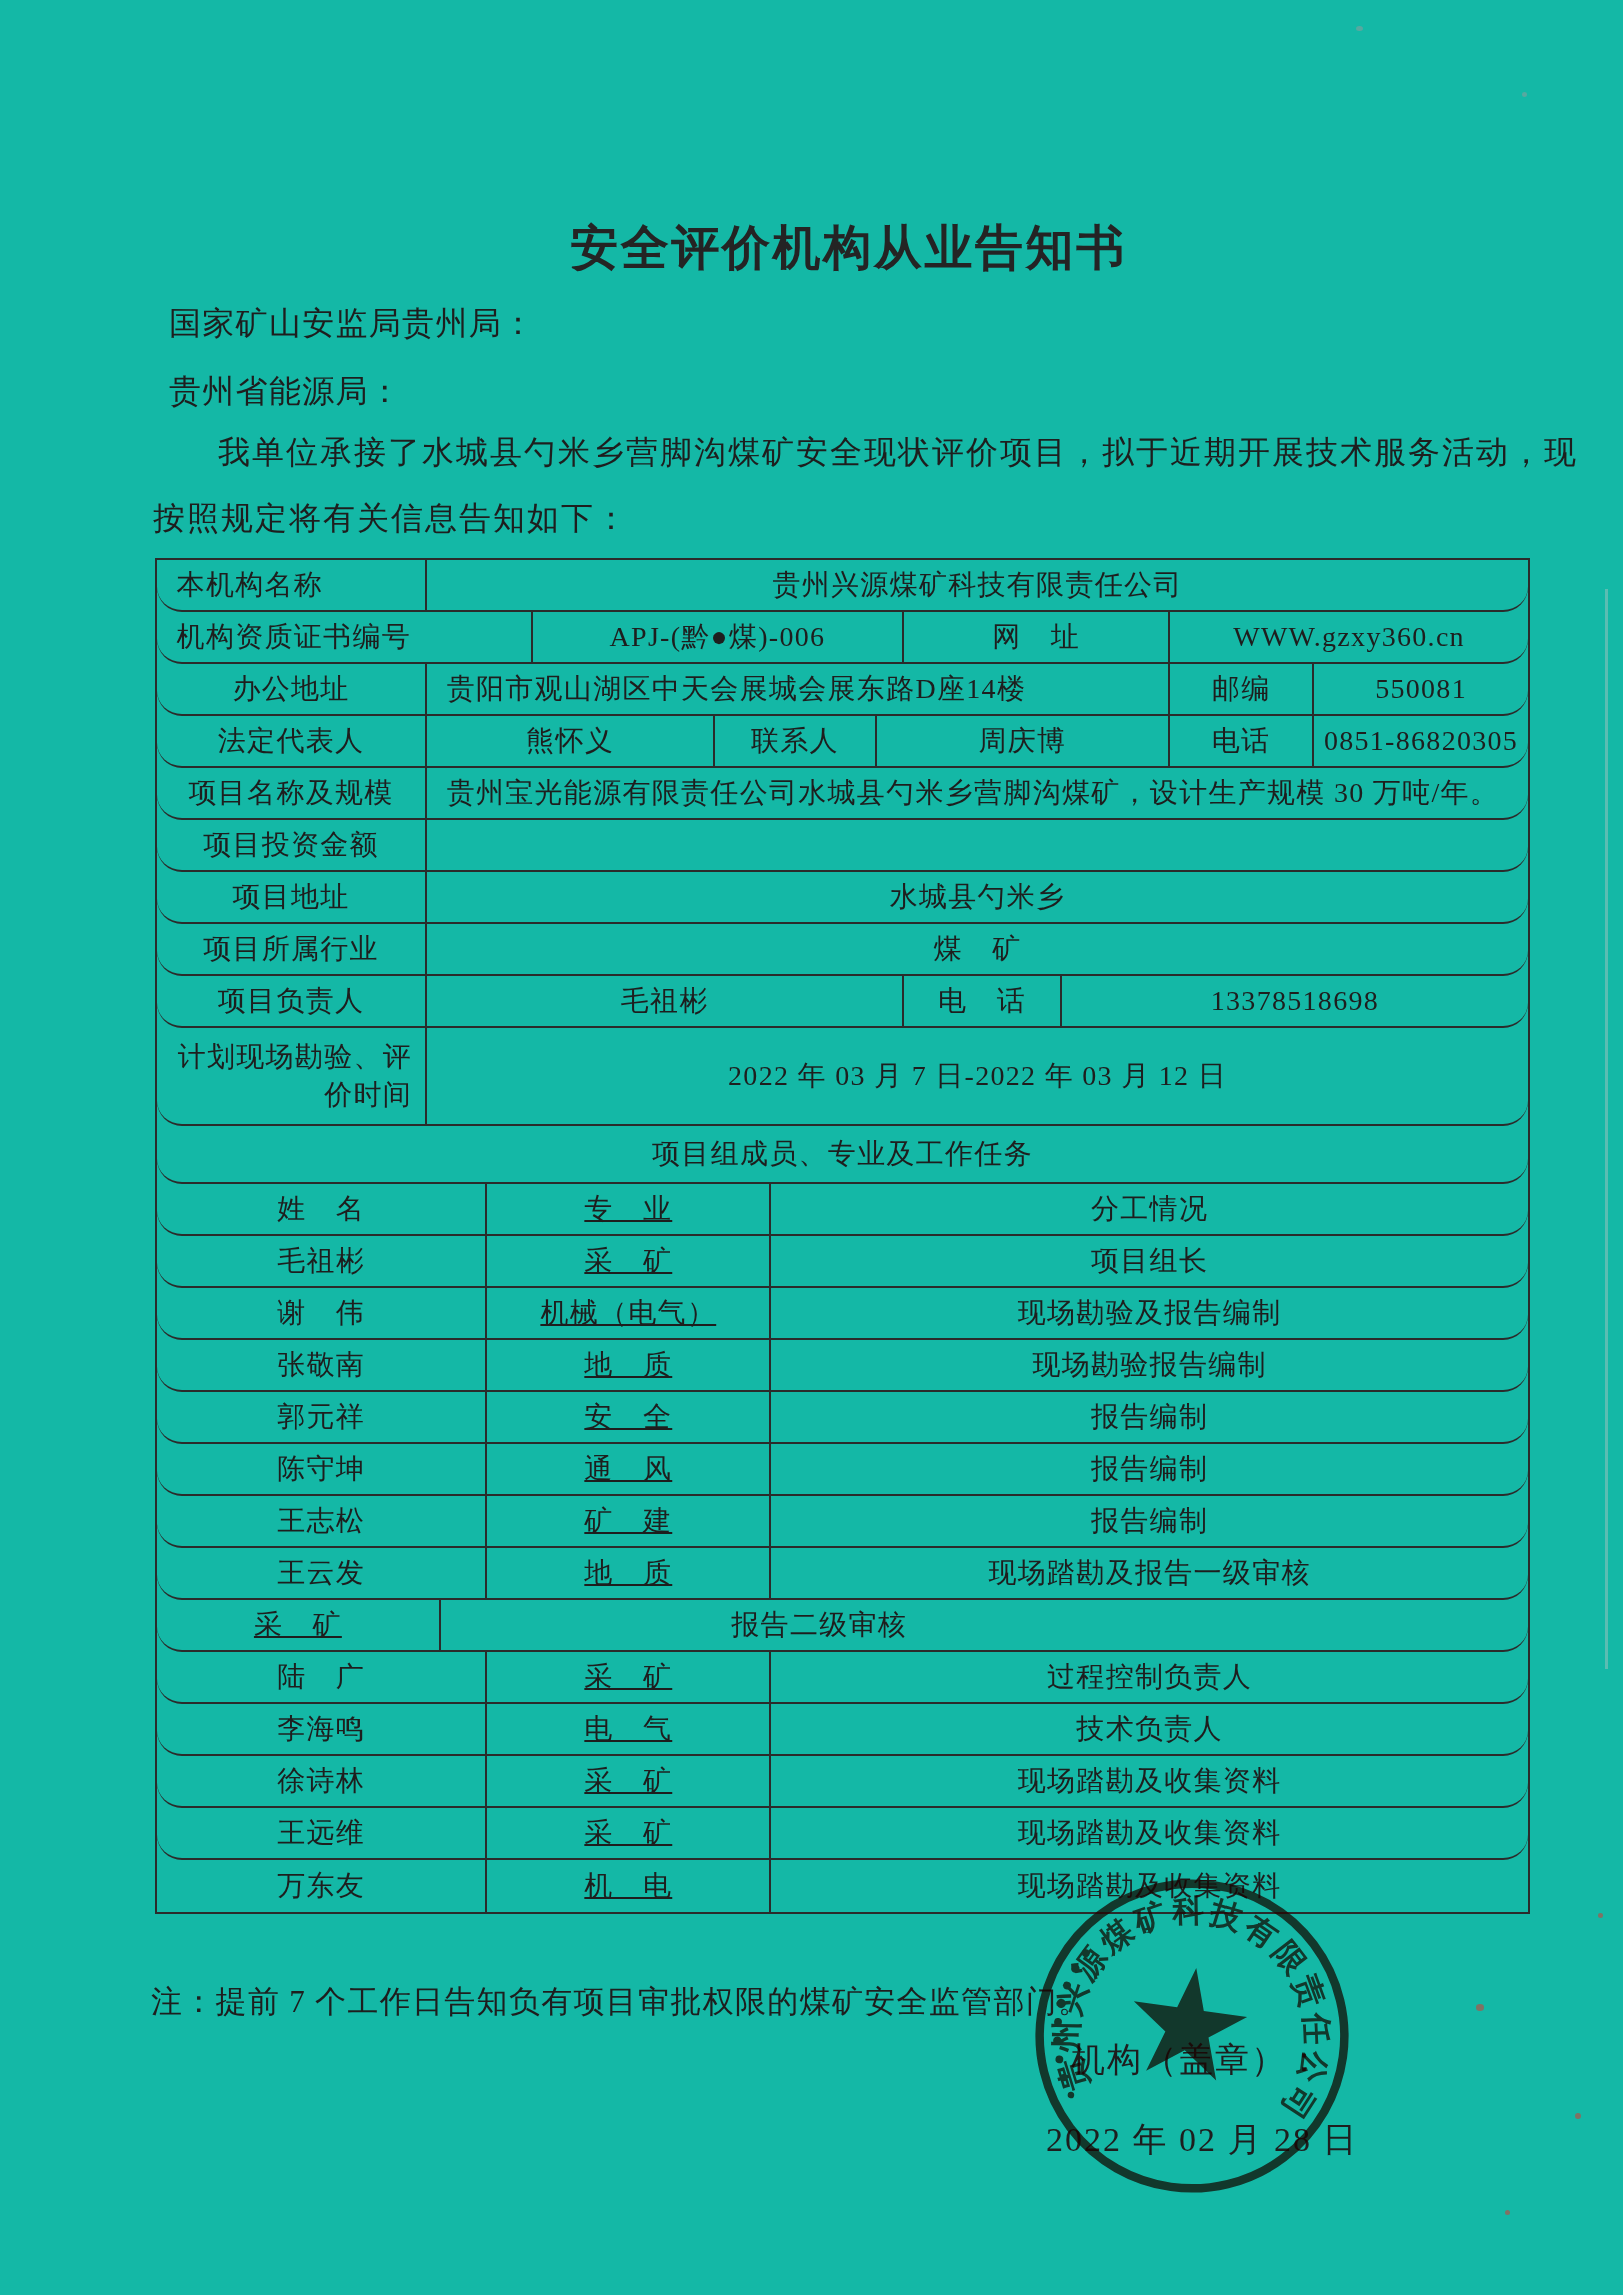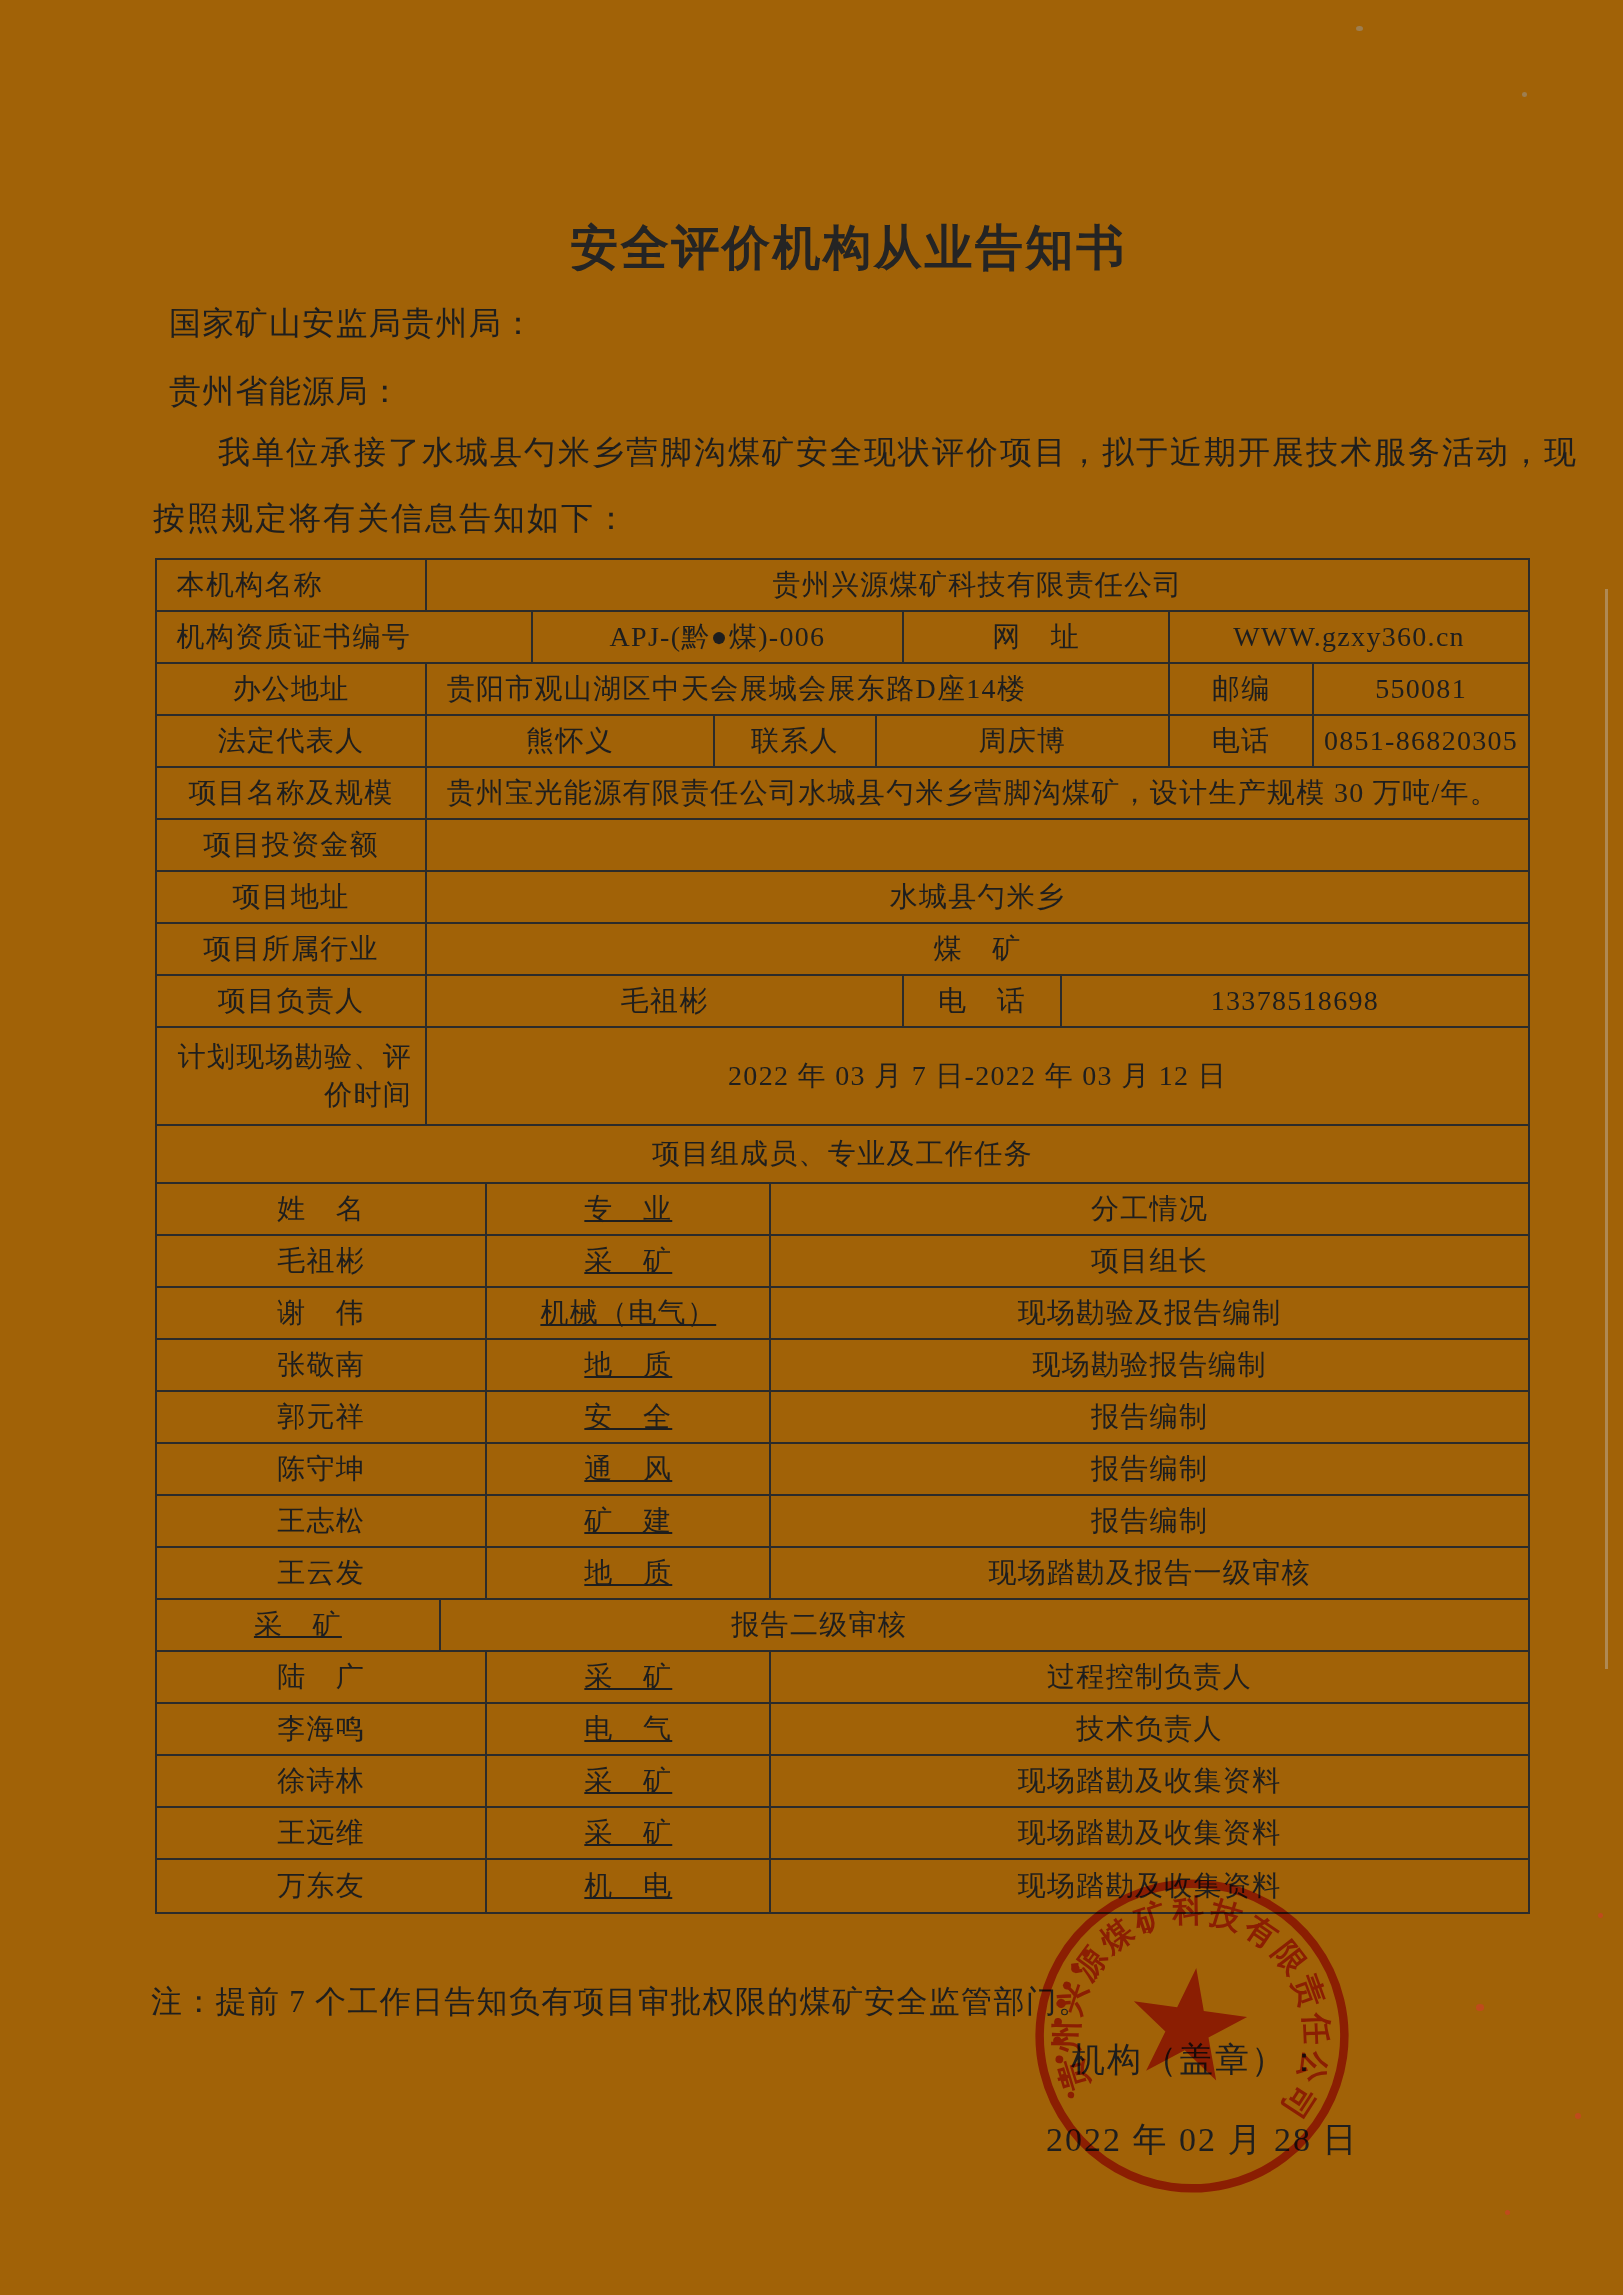--- a/index.html
+++ b/index.html
@@ -1,39 +1,39 @@
 <!DOCTYPE html>
 <html style="font-size:10.5px"><head>
 <meta charset="utf-8">
 <style>
   html,body { margin:0; padding:0; background:#ffffff; }
   .page {
     position:relative; width:1623px; height:2295px;
-    background:#a16207; overflow:hidden;
+    background:#14b8a6; overflow:hidden;
     font-family:"Liberation Serif","DejaVu Serif",serif;
     color:#1e1e1e;
   }
   .doc-title {
     position:absolute; top:216px; left:37px; width:1623px;
     text-align:center; font-size:48px; font-weight:bold; letter-spacing:2.6px;
     color:#242424;
   }
   .recipient { position:absolute; left:169px; font-size:32px; letter-spacing:1.3px; }
   .r1 { top:302px; }
   .r2 { top:370px; }
   .body-line { position:absolute; left:153px; width:1388px; font-size:32px; letter-spacing:2px; }
   .b1 { top:431px; text-indent:65px; white-space:nowrap; }
   .b2 { top:497px; }
 
   
   .itable {
     position:absolute; left:155px; top:558px; width:1375px;
     border:2.6px solid #2b2b2b; box-sizing:border-box; background:transparent;
   }
-  .trow { display:flex; height:52px; border-bottom:2px solid #2b2b2b; box-sizing:border-box; }
+  .trow { display:flex; height:52px; border-bottom:2px solid #2b2b2b; box-sizing:border-box;border-radius:25px; }
   .trow.h150 { height:98px; }
   .trow.h88 { height:58px; }
   .trow:last-child { border-bottom:none;justify-content:space-between; }
   .cell {
     display:flex; align-items:center; justify-content:center;
     border-right:2px solid #2b2b2b; box-sizing:border-box;
     font-size:28px; letter-spacing:1.3px; text-align:center;
     overflow:hidden; line-height:1.35;
   }
   .cell:last-child { border-right:none; }

